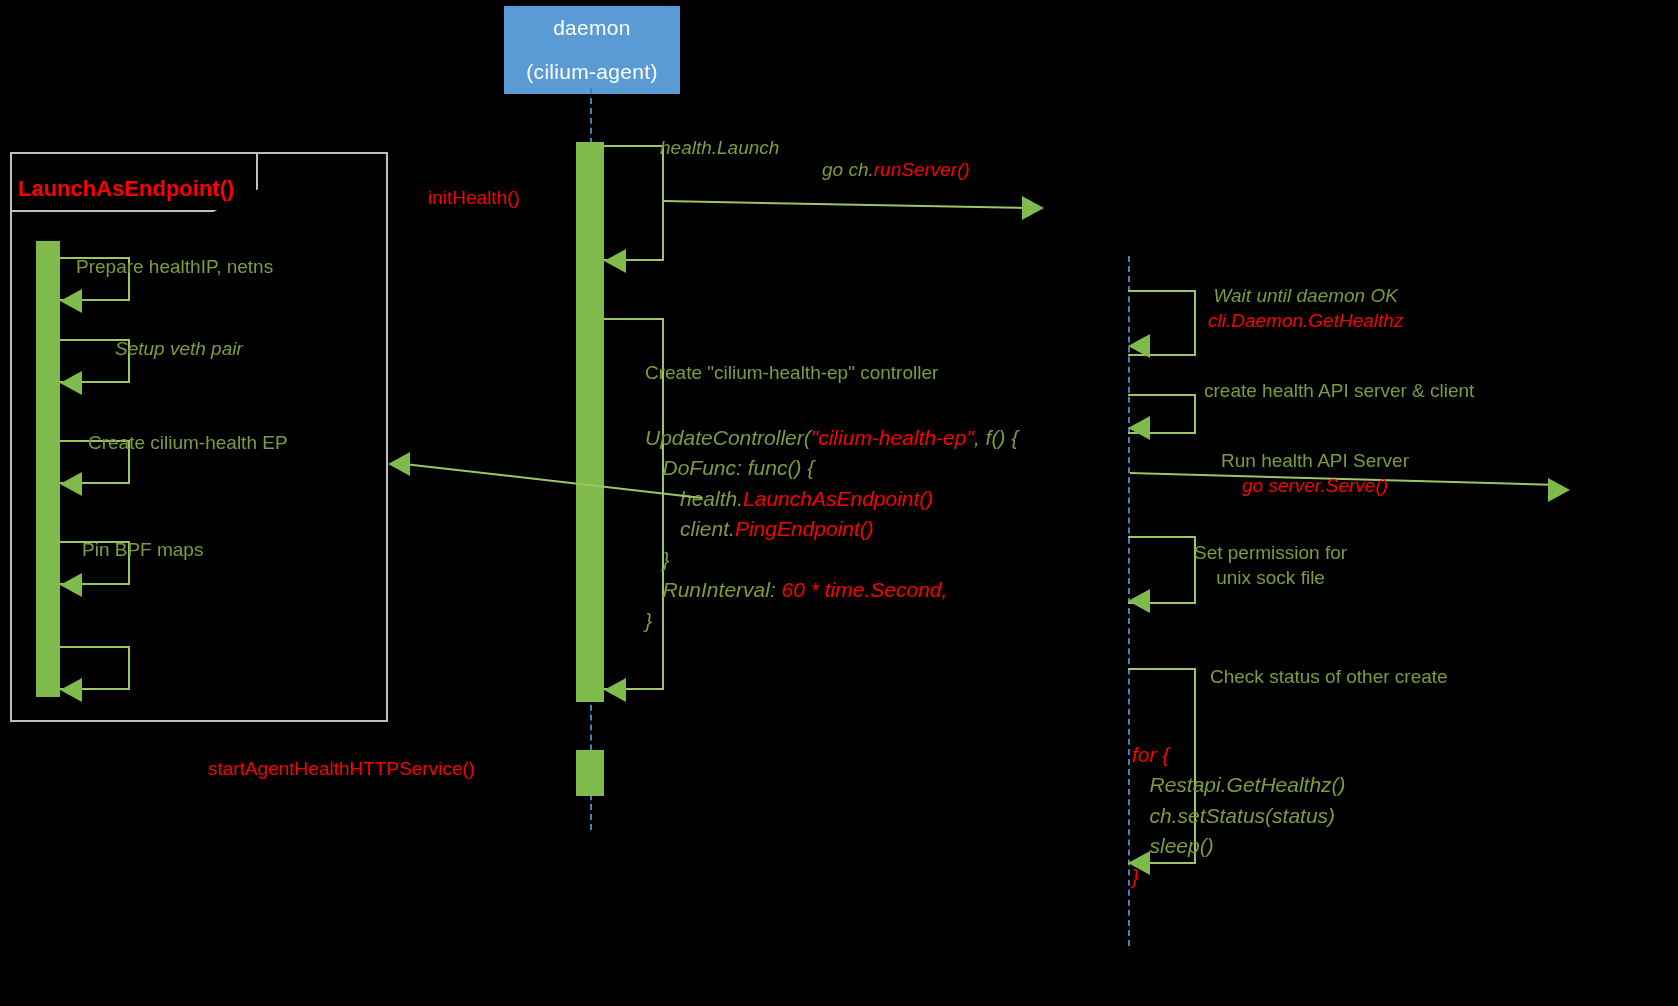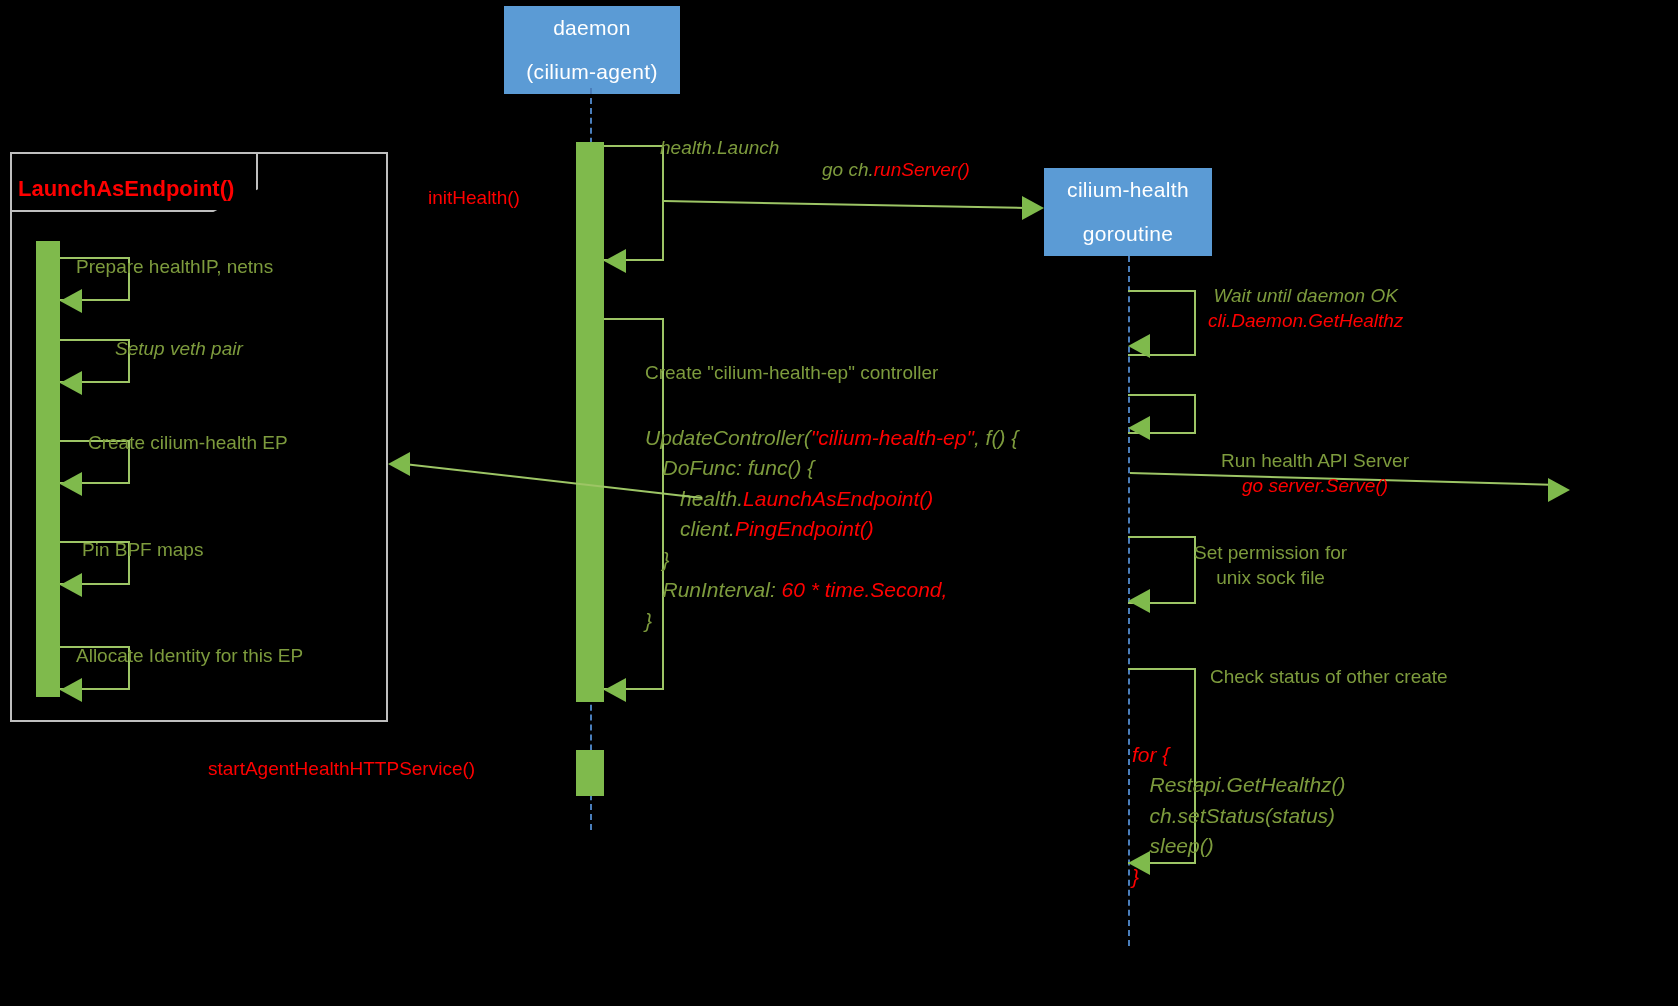--- a/index.html
+++ b/index.html
@@ -113,24 +113,20 @@
 <body>
 
 <div id="canvas">
 
   <div class="abs participant" style="left:504px; top:6px; width:176px; height:88px;">
     <div>daemon</div>
     <div class="p-sub">(cilium-agent)</div>
   </div>
   <div class="abs lifeline" style="left:590px; top:88px; height:742px;"></div>
 
-  <div class="abs participant" style="left:1044px; top:168px; width:168px; height:88px;">
-    <div>cilium-health</div>
-    <div class="p-sub">goroutine</div>
-  </div>
   <div class="abs lifeline" style="left:1128px; top:256px; height:690px;"></div>
 
   <div class="abs frame" style="left:10px; top:152px; width:378px; height:570px;"></div>
   <div class="abs frame-tab" style="left:10px; top:152px; width:248px; height:60px;"></div>
   <div class="abs frame-title" style="left:18px; top:176px;">LaunchAsEndpoint()</div>
 
   <div class="abs activation" style="left:36px; top:241px; width:24px; height:456px;"></div>
 
   <div class="abs selfcall" style="left:60px; top:257px; width:70px; height:44px;"></div>
   <div class="abs arrowhead-left" style="left:60px; top:289px;"></div>
@@ -143,21 +139,20 @@
   <div class="abs selfcall" style="left:60px; top:440px; width:70px; height:44px;"></div>
   <div class="abs arrowhead-left" style="left:60px; top:472px;"></div>
   <div class="abs lbl green nowrap" style="left:88px; top:430px;">Create cilium-health EP</div>
 
   <div class="abs selfcall" style="left:60px; top:541px; width:70px; height:44px;"></div>
   <div class="abs arrowhead-left" style="left:60px; top:573px;"></div>
   <div class="abs lbl green nowrap" style="left:82px; top:537px;">Pin BPF maps</div>
 
   <div class="abs selfcall" style="left:60px; top:646px; width:70px; height:44px;"></div>
   <div class="abs arrowhead-left" style="left:60px; top:678px;"></div>
-  <div class="abs lbl green nowrap" style="left:76px; top:643px;">Allocate Identity for this EP</div>
 
   <div class="abs activation" style="left:576px; top:142px; width:28px; height:560px;"></div>
   <div class="abs lbl red nowrap" style="left:428px; top:185px;">initHealth()</div>
 
   <div class="abs selfcall" style="left:604px; top:145px; width:60px; height:116px;"></div>
   <div class="abs arrowhead-left" style="left:604px; top:249px;"></div>
   <div class="abs lbl green italic nowrap" style="left:660px; top:135px;">health.Launch</div>
 
   <div class="abs msgline" style="left:664px; top:200px; width:362px; transform: rotate(1.1deg);"></div>
   <div class="abs arrowhead-right" style="left:1022px; top:196px;"></div>
@@ -178,20 +173,23 @@
 
   <div class="abs selfcall" style="left:1128px; top:290px; width:68px; height:66px;"></div>
   <div class="abs arrowhead-left" style="left:1128px; top:334px;"></div>
   <div class="abs" id="goroutine-step-0" style="left:1208px; top:283px;">
       <div class="lbl nowrap green" style="text-align: center; font-style: italic;">Wait until daemon OK</div>
       <div class="lbl nowrap red italic" style="text-align: center;">cli.Daemon.GetHealthz</div>
     </div>
 
   <div class="abs selfcall" style="left:1128px; top:394px; width:68px; height:40px;"></div>
   <div class="abs arrowhead-left" style="left:1128px; top:416px;"></div>
+  <div class="abs" id="goroutine-step-1" style="left:1204px; top:378px;">
+      <div class="lbl nowrap green" style="text-align: center;">create health API server &amp; client</div>
+    </div>
 
   <div class="abs msgline" style="left:1130px; top:472px; width:420px; transform: rotate(1.6deg);"></div>
   <div class="abs arrowhead-right" style="left:1548px; top:478px;"></div>
   <div class="abs" id="goroutine-step-2" style="left:1221px; top:448px;">
       <div class="lbl nowrap green" style="text-align: center;">Run health API Server</div>
       <div class="lbl nowrap red italic" style="text-align: center;">go server.Serve()</div>
     </div>
 
   <div class="abs selfcall" style="left:1128px; top:536px; width:68px; height:68px;"></div>
   <div class="abs arrowhead-left" style="left:1128px; top:589px;"></div>

